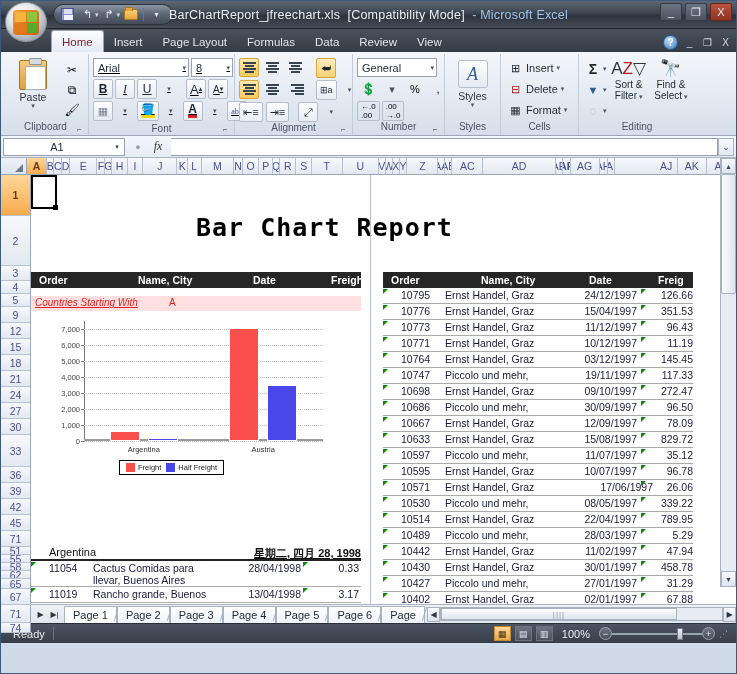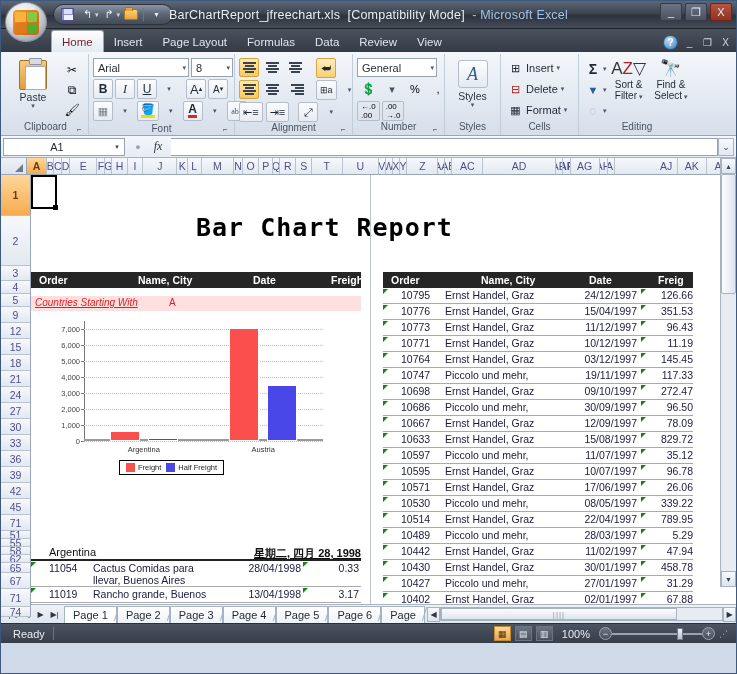--- a/index.html
+++ b/index.html
@@ -164,21 +164,21 @@
   .paste-icon::after{
     content:'';position:absolute;left:9px;top:-3px;width:11px;height:5px;
     background:#d8dce2;border:1px solid #8e949d;border-radius:1px;
   }
   .paste-label { font-size:10.5px; color:#2f3640; margin-top:1px;}
   .paste-caret { font-size:7px; color:#4a5462; line-height:6px;}
   .clip-small { display:flex;flex-direction:column;gap:2px;padding-top:3px;}
   .clip-small > div { width:20px;height:18px;display:flex;align-items:center;justify-content:center;font-size:12px;}
 
   
-  .fontrow { display:flex; gap:2px; margin-bottom:2px; align-items:center;}
+  .fontrow { display:flex; gap:2px; margin-bottom:2px; align-items:center;text-decoration:underline;}
   .combo {
     height:19px; background:#fff; border:1px solid #98a2b0;
     display:flex;align-items:center; padding:0 2px 0 4px;
     font-size:11px; color:#1f2933;
   }
   .combo .cv { flex:1; overflow:hidden; white-space:nowrap;}
   .combo .ca { font-size:7px; color:#4a5462; padding-left:3px;}
   .fbtn {
     height:20px; min-width:20px; padding:0 3px;
     display:flex;align-items:center;justify-content:center;
@@ -793,21 +793,21 @@
           <div class="rh" style="height: 13px;">4</div>
           <div class="rh" style="height: 13px;">5</div>
           <div class="rh" style="height: 16px;">9</div>
           <div class="rh" style="height: 16px;">12</div>
           <div class="rh" style="height: 16px;">15</div>
           <div class="rh" style="height: 16px;">18</div>
           <div class="rh" style="height: 16px;">21</div>
           <div class="rh" style="height: 16px;">24</div>
           <div class="rh" style="height: 16px;">27</div>
           <div class="rh" style="height: 16px;">30</div>
-          <div class="rh" style="height: 16px;">33</div>
+          <div class="rh" style="height: 32px;">33</div>
           <div class="rh" style="height: 16px;">36</div>
           <div class="rh" style="height: 16px;">39</div>
           <div class="rh" style="height: 16px;">42</div>
           <div class="rh" style="height: 16px;">45</div>
           <div class="rh" style="height: 16px;">71</div>
           <div class="rh" style="height: 8px;">51</div>
           <div class="rh" style="height: 8px;">55</div>
           <div class="rh" style="height: 8px;">58</div>
           <div class="rh" style="height: 8px;">62</div>
           <div class="rh" style="height: 10px;">65</div>
@@ -1013,21 +1013,21 @@
               <span class="c-order">10595</span>
               <span class="c-name">Ernst Handel, Graz</span>
               <span class="c-date" style="left: 192px; width: 62px;">10/07/1997</span>
               <span class="errmark" style="left: 258px;"></span>
               <span class="c-fr" style="left: 258px; width: 52px;">96.78</span>
             </div>
             <div class="drow" style="height: 16px;">
               <span class="errmark"></span>
               <span class="c-order">10571</span>
               <span class="c-name">Ernst Handel, Graz</span>
-              <span class="c-date" style="left: 192px; width: 62px;">17/06/1997</span>
+              <span class="c-date" style="left: 208px; width: 62px;">17/06/1997</span>
               <span class="errmark" style="left: 258px;"></span>
               <span class="c-fr" style="left: 258px; width: 52px;">26.06</span>
             </div>
             <div class="drow" style="height: 16px;">
               <span class="errmark"></span>
               <span class="c-order">10530</span>
               <span class="c-name">Piccolo und mehr,</span>
               <span class="c-date" style="left: 192px; width: 62px;">08/05/1997</span>
               <span class="errmark" style="left: 258px;"></span>
               <span class="c-fr" style="left: 258px; width: 52px;">339.22</span>

